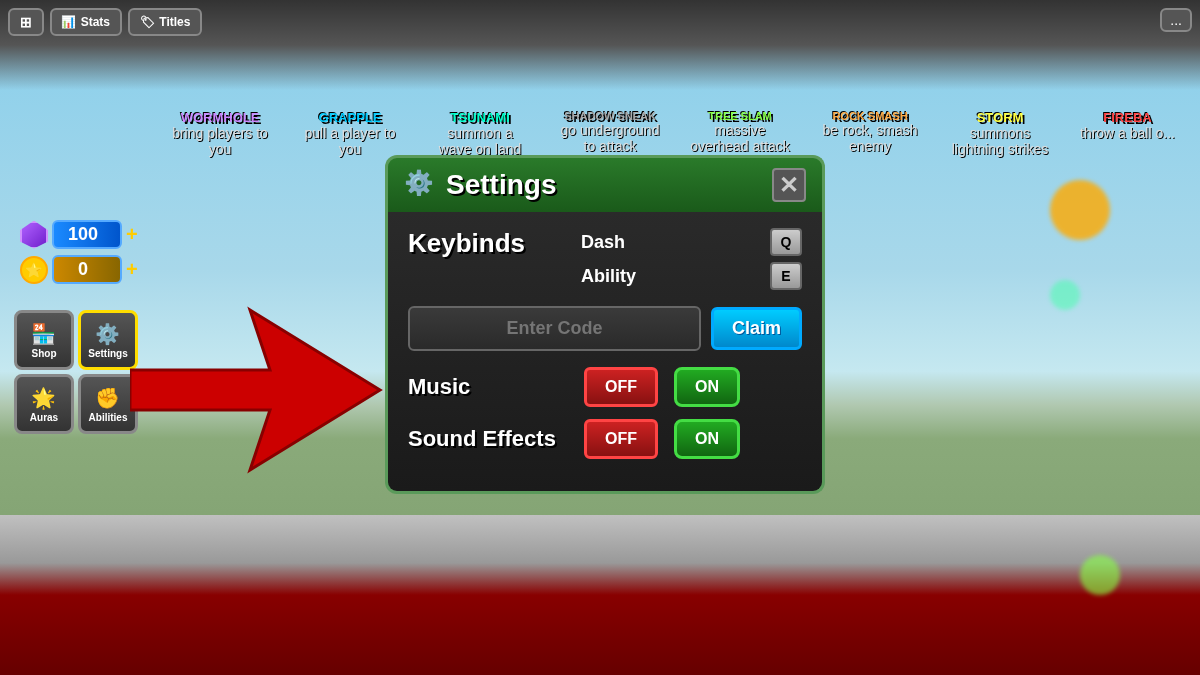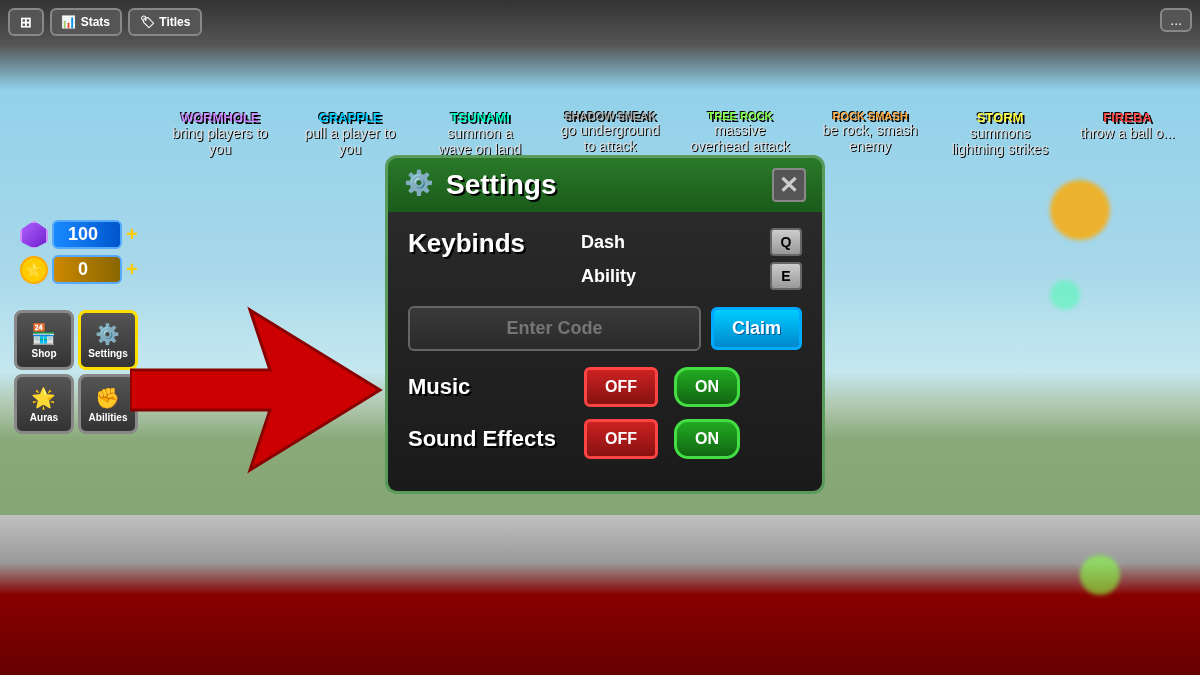--- a/index.html
+++ b/index.html
@@ -371,21 +371,21 @@
       color: white;
       font-size: 16px;
       font-weight: 900;
       padding: 8px 18px;
       cursor: pointer;
     }
 
     .toggle-on {
       background: linear-gradient(180deg, #22aa22 0%, #116611 100%);
       border: 3px solid #44dd44;
-      border-radius: 14px;
+      border-radius: 8px;
       color: white;
       font-size: 16px;
       font-weight: 900;
       padding: 8px 18px;
       cursor: pointer;
     }
 
     
     .orb {
       position: absolute;
@@ -435,21 +435,21 @@
   </div>
   <div class="skill-item">
     <span class="skill-name" style="color:#00ffcc;">TSUNAMI</span>
     <span class="skill-desc">summon a wave on land</span>
   </div>
   <div class="skill-item">
     <span class="skill-name" style="color:#aaaaaa;font-size:11px;">SHADOW SNEAK</span>
     <span class="skill-desc">go underground to attack</span>
   </div>
   <div class="skill-item">
-    <span class="skill-name" style="color:#88ff44;font-size:11px;">TREE ROCK</span>
+    <span class="skill-name" style="color:#88ff44;font-size:11px;">TREE SLAM</span>
     <span class="skill-desc">massive overhead attack</span>
   </div>
   <div class="skill-item">
     <span class="skill-name" style="color:#ffaa44;font-size:11px;">ROCK SMASH</span>
     <span class="skill-desc">be rock, smash enemy</span>
   </div>
   <div class="skill-item">
     <span class="skill-name" style="color:#ffff44;">STORM</span>
     <span class="skill-desc">summons lightning strikes</span>
   </div>

